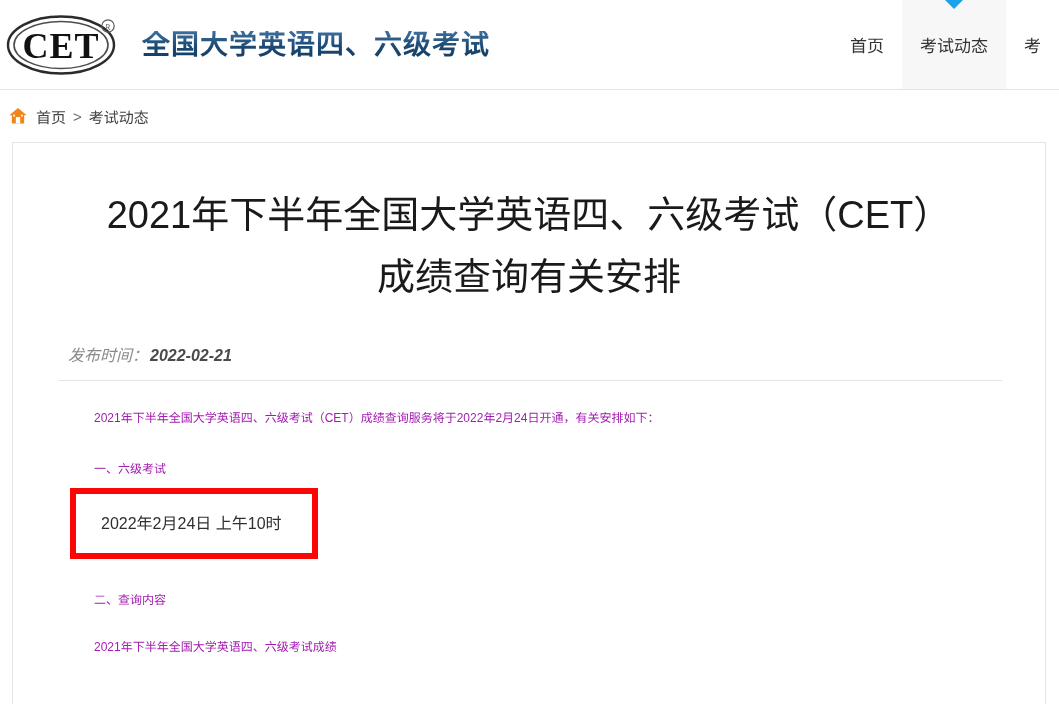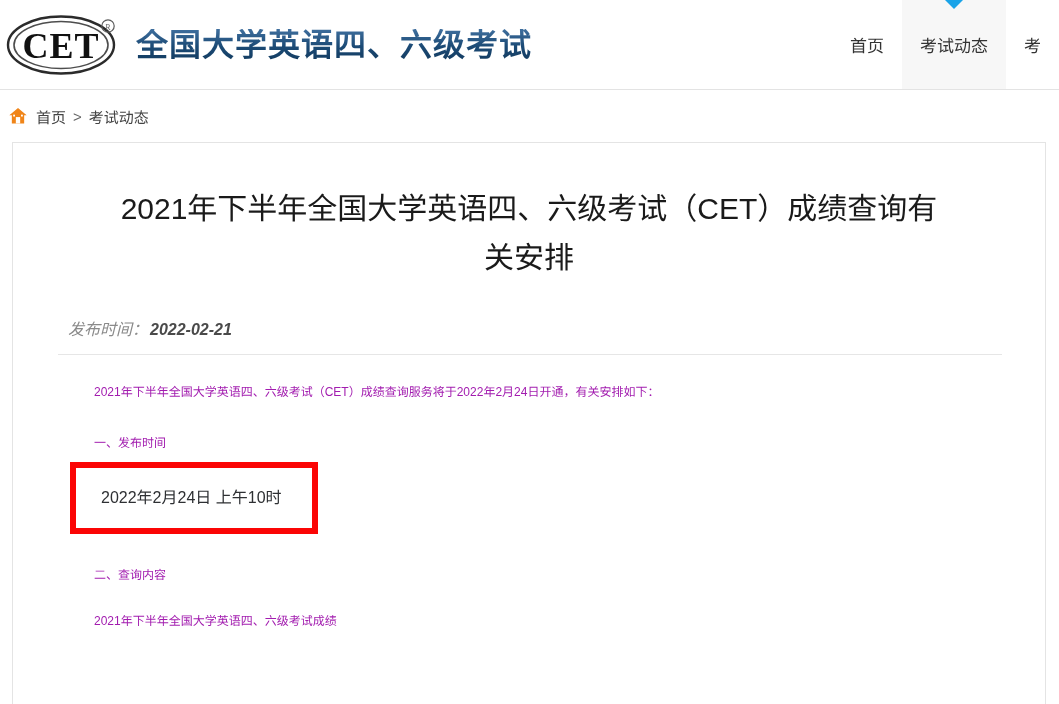--- a/index.html
+++ b/index.html
@@ -25,31 +25,31 @@
     border-bottom: 1px solid #e3e3e3;
     box-sizing: border-box;
   }
   .brand {
     position: absolute;
     left: 6px;
     top: 0;
     height: 89px;
     display: flex;
     align-items: center;
-    gap: 12px;
+    gap: 18px;
   }
   .cet-logo {
     position: relative;
     width: 118px;
     height: 62px;
     flex: none;
   }
   .cet-logo svg { display: block; }
   .site-title {
-    font-size: 32px;
+    font-size: 28px;
     font-weight: bold;
     letter-spacing: 1px;
     color: #1f4e79;
     background: linear-gradient(180deg, #3f6f9e 0%, #1b4a75 55%, #143c61 100%);
     -webkit-background-clip: text;
     background-clip: text;
     -webkit-text-fill-color: transparent;
     white-space: nowrap;
     line-height: 1;
   }
@@ -120,21 +120,21 @@
     background: #ffffff;
     border: 1px solid #e4e4e4;
     border-bottom: none;
     box-sizing: border-box;
     padding: 0 33px;
   }
 
   .article-title {
     margin: 0;
     padding: 42px 60px 0 60px;
-    font-size: 30px;
+    font-size: 38px;
     font-weight: normal;
     line-height: 1.62;
     text-align: center;
     color: #1a1a1a;
     font-family: "Liberation Sans", "DejaVu Sans", sans-serif;
   }
 
   .publish-row {
     margin-top: 34px;
     padding-left: 22px;
@@ -237,21 +237,21 @@
   <div class="publish-row">
     <span>发布时间：</span><span class="publish-date">2022-02-21</span>
   </div>
 
   <div class="divider"></div>
 
   <div class="article-body">
 
     <p class="para">2021年下半年全国大学英语四、六级考试（CET）成绩查询服务将于2022年2月24日开通，有关安排如下：</p>
 
-    <p class="para section-heading">一、发布时间</p>
+    <p class="para section-heading">一、六级考试</p>
 
     <div class="highlight-box">
       <span class="highlight-text">2022年2月24日 上午10时</span>
     </div>
 
     <p class="para section-heading">二、查询内容</p>
 
     <p class="para">2021年下半年全国大学英语四、六级考试成绩</p>
 
   </div>

